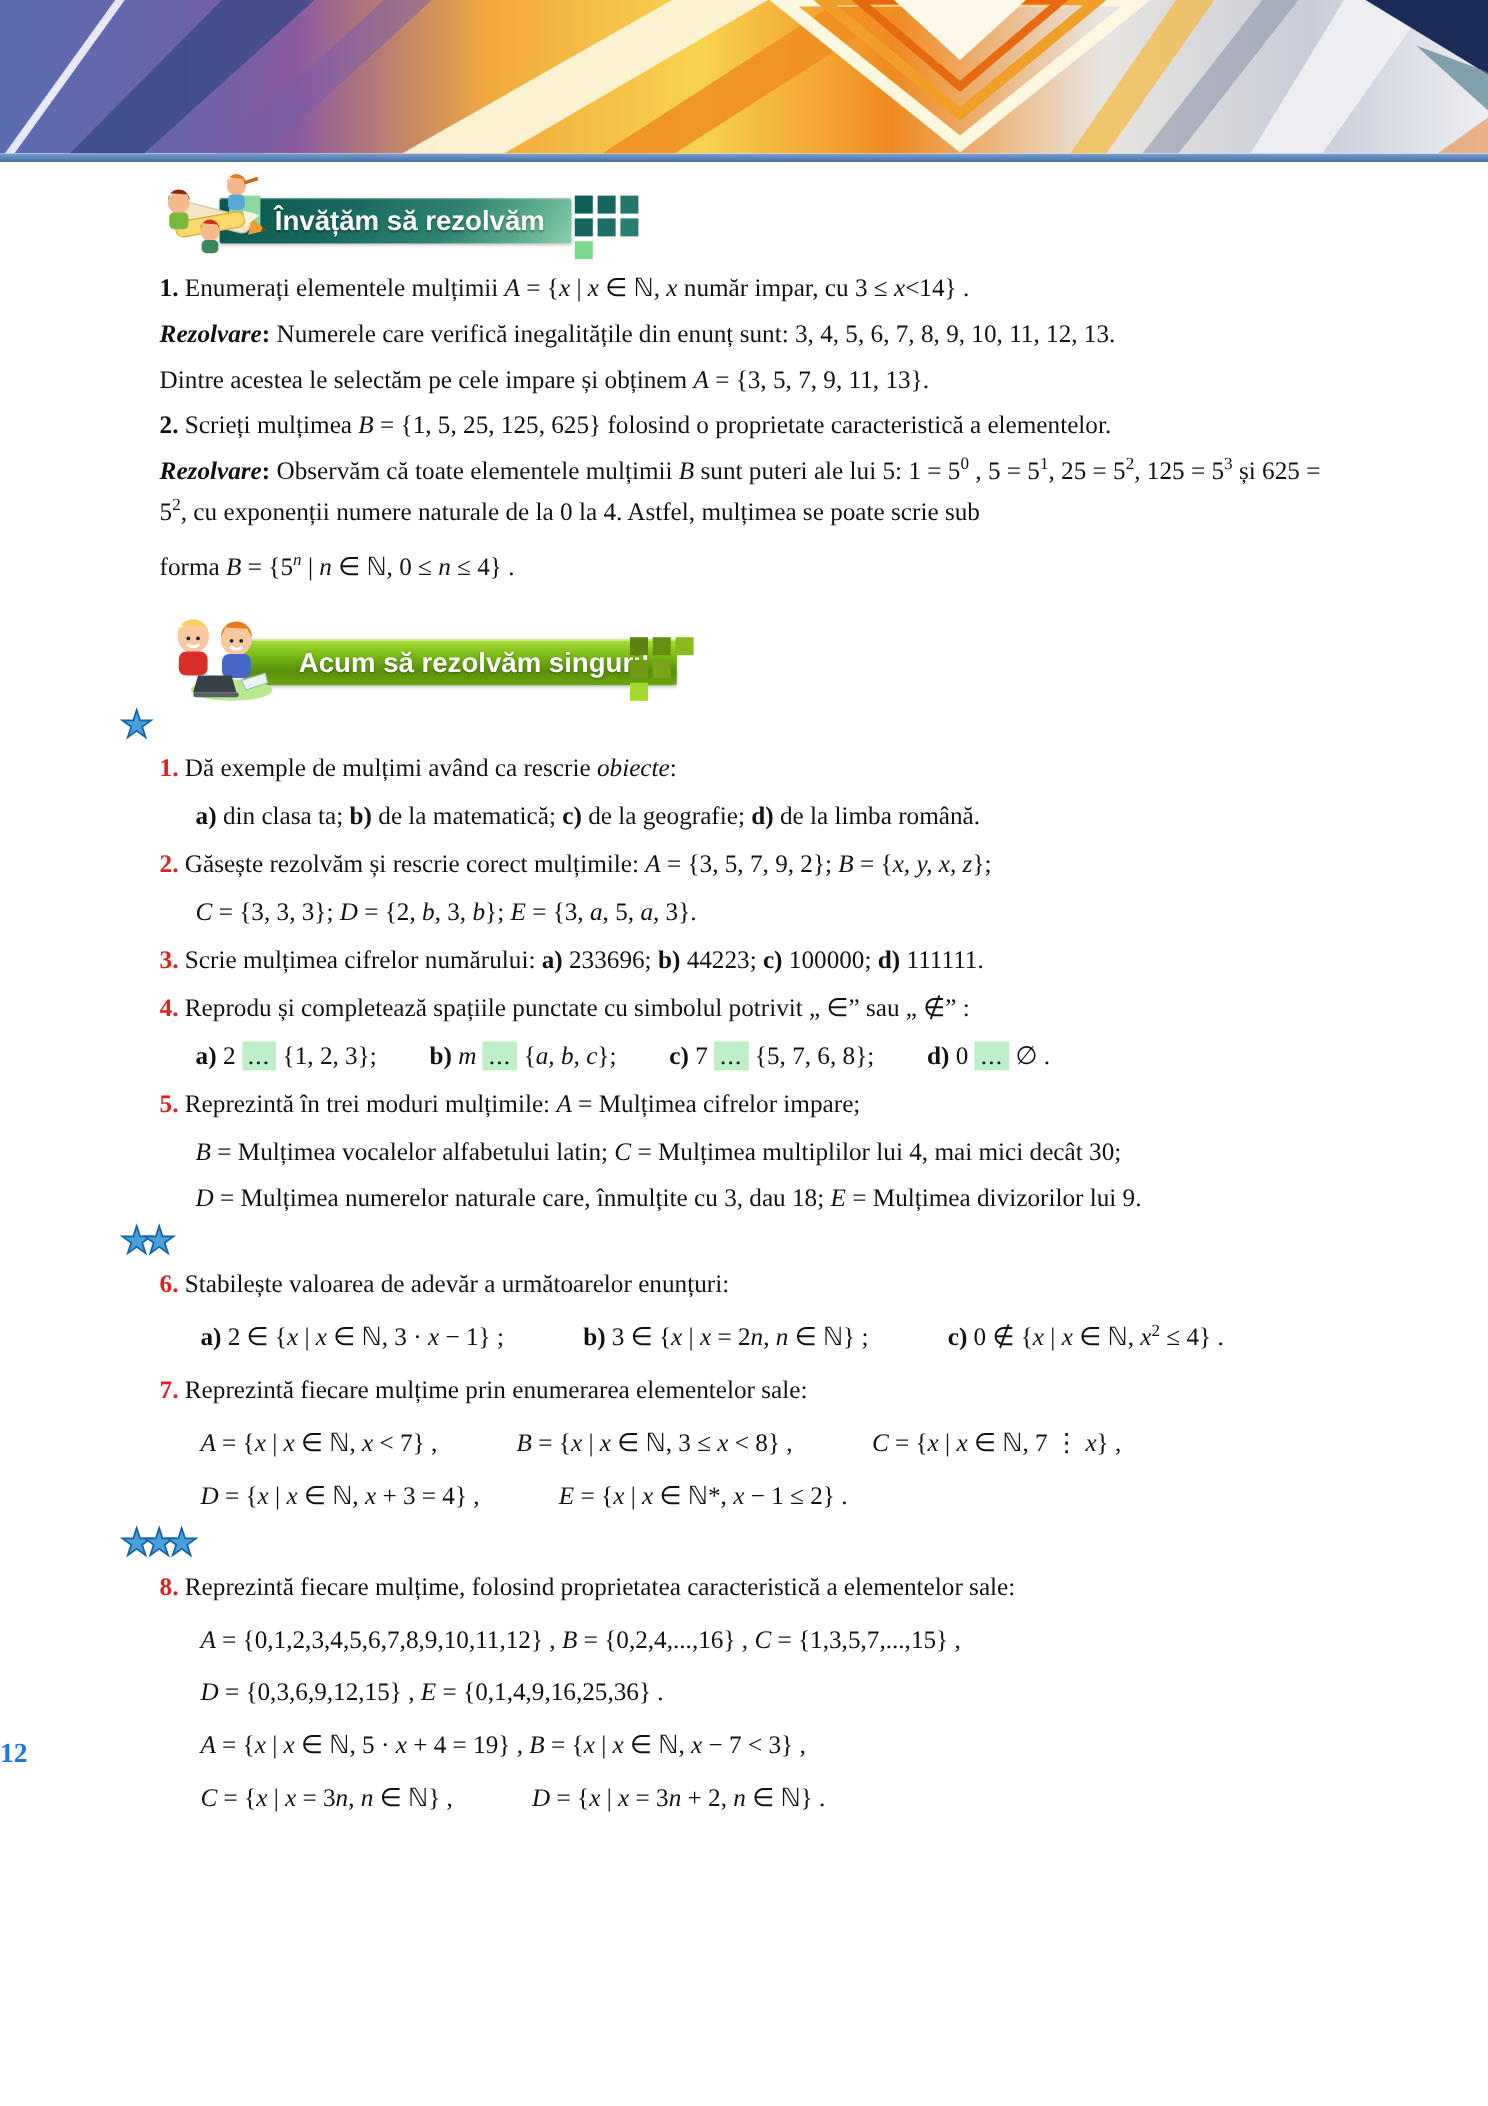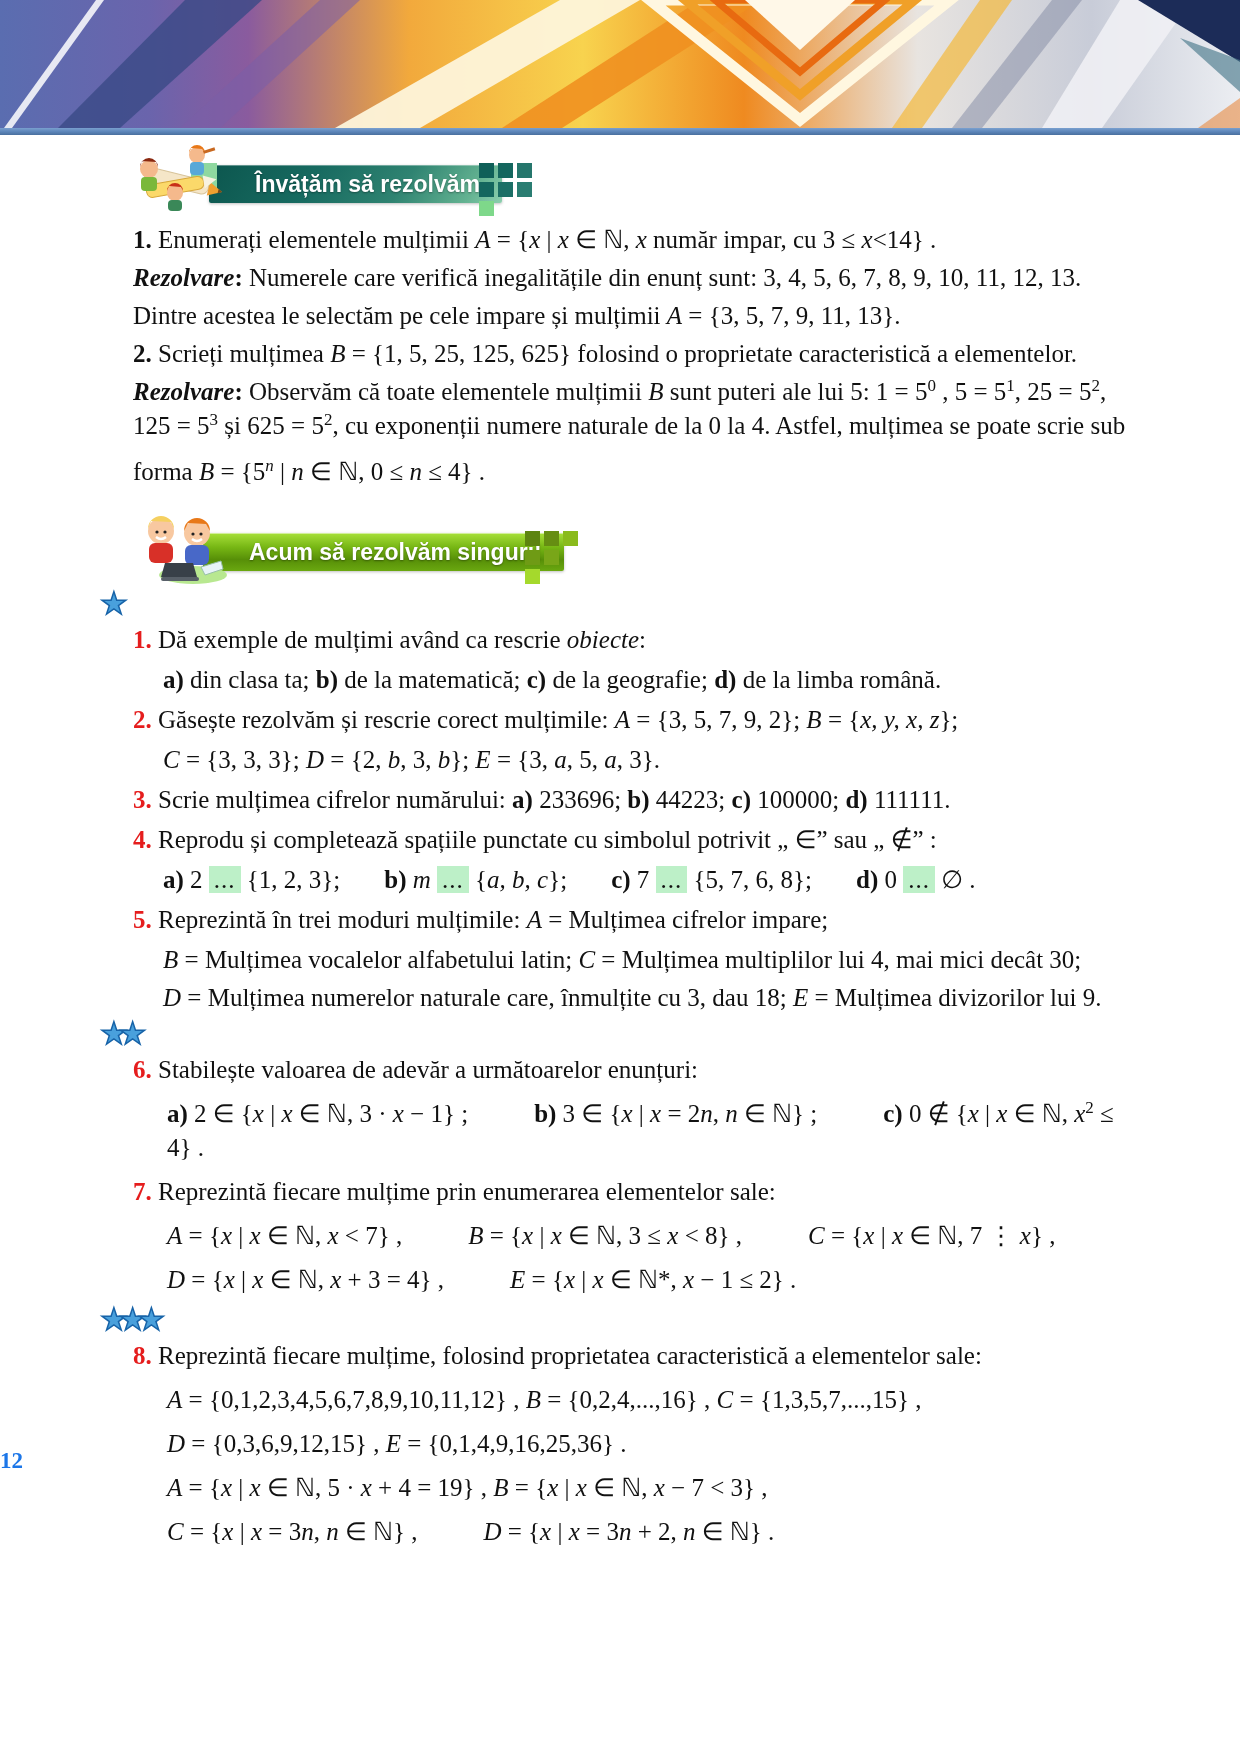--- a/index.html
+++ b/index.html
@@ -6,21 +6,21 @@
   body{
     width:1240px;height:1755px;overflow:hidden;background:#ffffff;
     font-family:"Liberation Serif",serif;color:#111;position:relative;
   }
   
   .page-header{position:relative;width:1240px;height:128px;overflow:hidden;}
   .page-header svg{display:block;width:1240px;height:128px;}
   .header-divider{height:7px;background:linear-gradient(180deg,#7aa0cf,#5b84b8 55%,#4a6f9e);}
   
   .content{padding:6px 112px 0 133px;}
-  .para{margin:3px 0;font-size:25px;line-height:34px;}
+  .para{margin:3px 0;font-size:21px;line-height:34px;}
   .prob{margin:4px 0;}
   .roomy{margin:12px 0 10px 0;}
   .ex{padding-left:30px;text-indent:-30px;margin:6px 0;}
   .sub{padding-left:30px;margin:4px 0;}
   .sub2{padding-left:34px;margin:10px 0;}
   .seg-t{font-style:normal;}
   .seg-i{font-style:italic;}
   .seg-b{font-weight:bold;}
   .seg-bi{font-weight:bold;font-style:italic;text-align:center;}
   .seg-num{font-weight:bold;color:#e51d1d;}
@@ -32,21 +32,21 @@
   
   .banner-row{position:relative;height:58px;margin:14px 0 10px 0;}
   .banner-row .kids{position:absolute;top:-14px;left:2px;z-index:3;}
   .banner-bar{
     position:absolute;top:10px;height:38px;display:flex;align-items:center;
     padding:0 22px 0 46px;box-sizing:border-box;border-radius:2px;
     font-family:"Liberation Sans",sans-serif;font-weight:bold;font-size:23px;color:#fff;
     text-shadow:0 1px 2px rgba(0,0,0,0.35);white-space:nowrap;z-index:2;
   }
   .banner1 .banner-bar{
-    left:76px;min-width:262px;
+    left:50px;min-width:262px;
     background:linear-gradient(125deg,#0c564e 0%,#176a60 35%,#2f8371 65%,#63b291 88%,#8ccfae 100%);
     box-shadow:inset 0 1px 0 rgba(255,255,255,.35),0 1px 3px rgba(0,0,0,.25);
   }
   .banner2 .banner-bar{
     left:70px;min-width:300px;
     background:linear-gradient(180deg,#a8e03a 0%,#76b614 38%,#578f08 70%,#6aa810 100%);
     box-shadow:inset 0 1px 0 rgba(255,255,255,.5),0 1px 3px rgba(0,0,0,.25);
   }
   .squares{position:absolute;top:8px;display:flex;flex-direction:column;gap:4px;z-index:2;}
   .banner1 .squares{left:346px;}
@@ -144,21 +144,21 @@
           <span class="sq" style="background: rgb(126, 216, 138);"></span>
           <span class="sq" style="visibility: hidden;"></span>
           <span class="sq" style="visibility: hidden;"></span>
         </div>
       </div>
   </div>
 
   <div>
       <p class="para prob"><span class="seg-b">1.  </span><span class="seg-t">Enumerați elementele mulțimii  </span><span class="seg-i">A</span><span class="seg-t"> = {</span><span class="seg-i">x</span><span class="seg-t"> | </span><span class="seg-i">x</span><span class="seg-t"> ∈ ℕ, </span><span class="seg-i">x</span><span class="seg-t"> număr impar, cu 3 ≤ </span><span class="seg-i">x</span><span class="seg-t">&lt;14} .</span></p>
       <p class="para prob"><span class="seg-bi">Rezolvare</span><span class="seg-b">:</span><span class="seg-t"> Numerele care verifică inegalitățile din enunț sunt: 3, 4, 5, 6, 7, 8, 9, 10, 11, 12, 13.</span></p>
-      <p class="para prob"><span class="seg-t">Dintre acestea le selectăm pe cele impare și mulțimii </span><span class="seg-i">A</span><span class="seg-t"> = {3, 5, 7, 9, 11, 13}.</span></p>
+      <p class="para prob"><span class="seg-t">Dintre acestea le selectăm pe cele impare și obținem </span><span class="seg-i">A</span><span class="seg-t"> = {3, 5, 7, 9, 11, 13}.</span></p>
       <p class="para prob"><span class="seg-b">2.  </span><span class="seg-t">Scrieți mulțimea  </span><span class="seg-i">B</span><span class="seg-t"> = {1, 5, 25, 125, 625}  folosind o proprietate caracteristică a elementelor.</span></p>
       <p class="para prob"><span class="seg-bi">Rezolvare</span><span class="seg-b">:</span><span class="seg-t"> Observăm că toate elementele mulțimii </span><span class="seg-i">B</span><span class="seg-t"> sunt puteri ale lui 5: 1 = 5</span><span class="seg-sup">0</span><span class="seg-t"> , 5 = 5</span><span class="seg-sup">1</span><span class="seg-t">, 25 = 5</span><span class="seg-sup">2</span><span class="seg-t">, 125 = 5</span><span class="seg-sup">3</span><span class="seg-t"> și 625 = 5</span><span class="seg-sup">2</span><span class="seg-t">, cu exponenții numere naturale de la 0 la 4. Astfel, mulțimea se poate scrie sub</span></p>
       <p class="para prob roomy"><span class="seg-t">forma  </span><span class="seg-i">B</span><span class="seg-t"> = {5</span><span class="seg-supi">n</span><span class="seg-t"> | </span><span class="seg-i">n</span><span class="seg-t"> ∈ ℕ, 0 ≤ </span><span class="seg-i">n</span><span class="seg-t"> ≤ 4} .</span></p>
     </div>
 
   <div class="banner-row banner2" style="margin-top:34px;">
     <svg class="kids" width="104" height="76" viewBox="0 0 104 76">
       <ellipse cx="58" cy="66" rx="34" ry="9" fill="#b8e890"></ellipse>
       <circle cx="26" cy="22" r="13" fill="#f8c8a0"></circle>
       <path d="M13 20 a13 13 0 0 1 26 0 l-3 -7 -20 -1 z" fill="#f5d060"></path>

